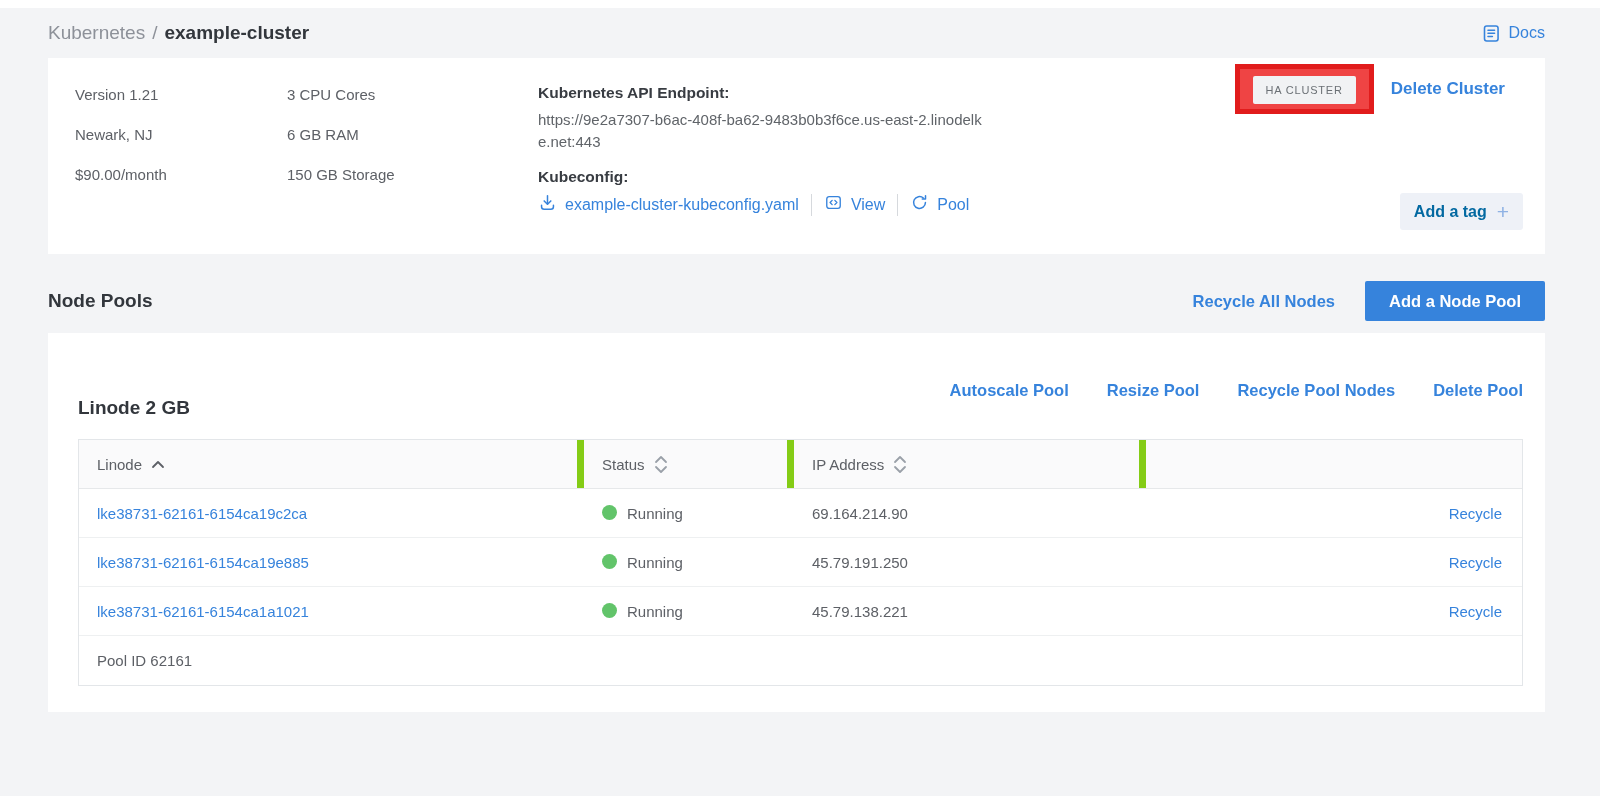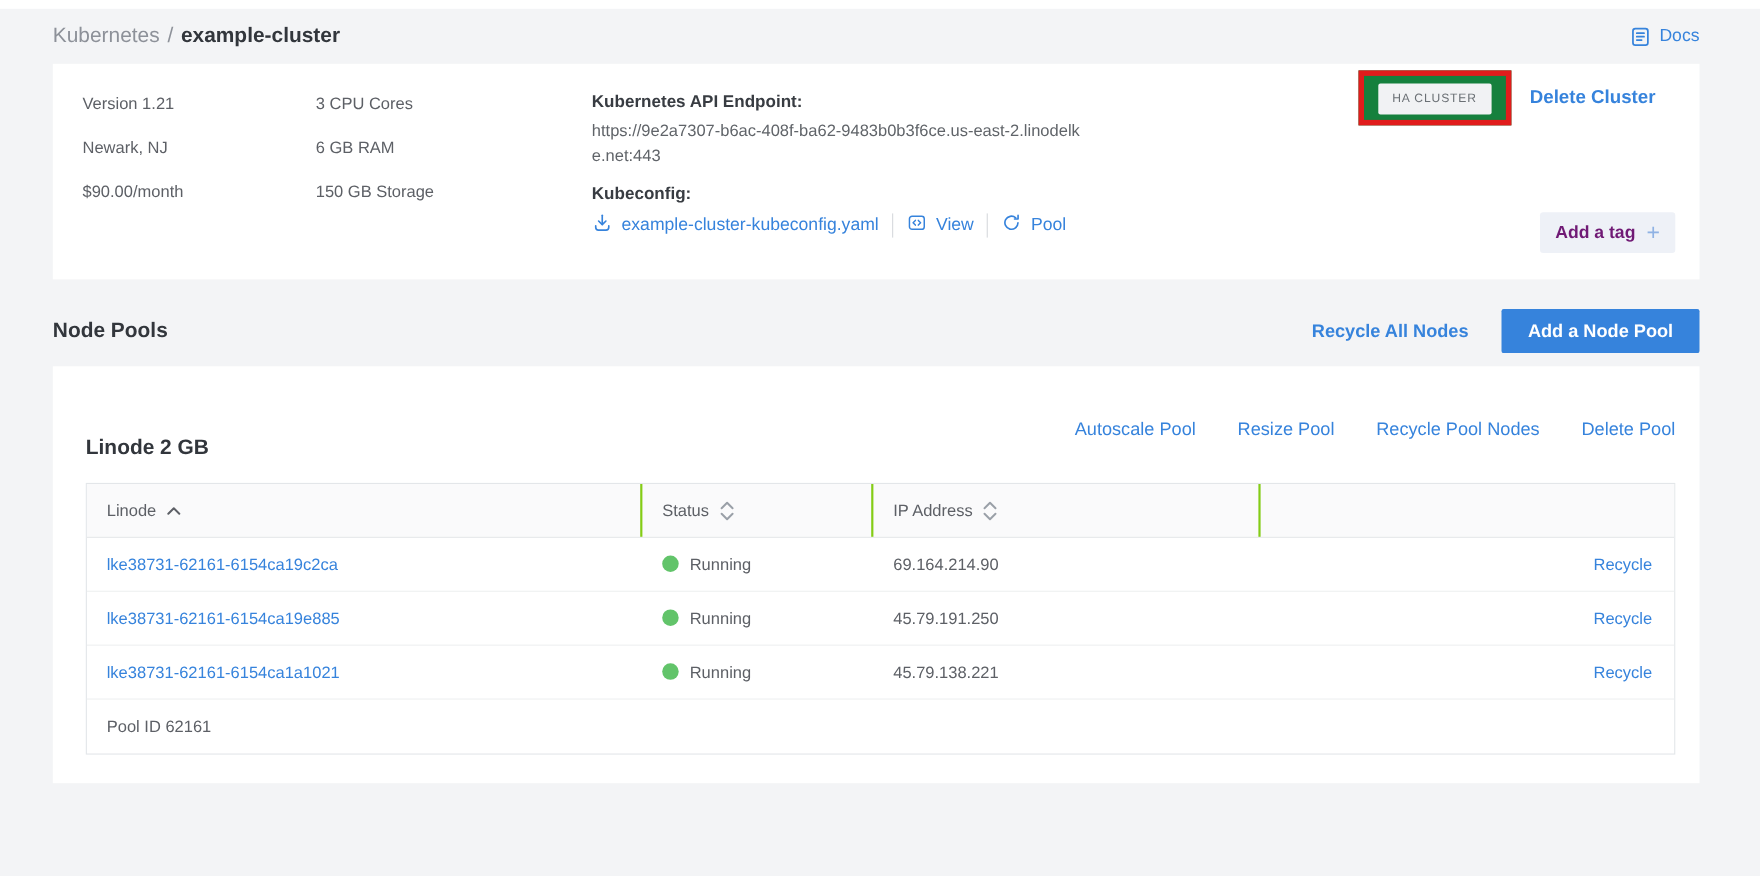--- a/index.html
+++ b/index.html
@@ -29,51 +29,51 @@
   .spec-col.c1 { width:172px; }
   .spec-col.c2 { width:211px; }
   .endpoint-col { width:460px; }
   .block-label { font-size:15.5px; font-weight:bold; color:#383c42; margin-bottom:7px; }
   .endpoint-url { font-size:15px; color:#606469; line-height:22px; width:445px; word-break:break-all; margin-bottom:15px; }
   .kubeconfig-row { display:flex; align-items:center; margin-top:4px; }
   .kc-link { display:flex; align-items:center; gap:8px; color:#3683dc; font-size:16px; cursor:pointer; }
   .kc-divider { width:1px; height:22px; background:#d6d9dd; margin:0 12px; }
 
   .ha-delete-row { position:absolute; top:6px; right:40px; display:flex; align-items:center; }
-  .ha-annotation { border:5px solid #e11c1c; padding:11px 13px; background:#15803d; }
+  .ha-annotation { border:5px solid #e11c1c; padding:11px 13px; background:#ef4444; }
   .ha-chip { background:#f1f2f4; color:#6b7075; font-size:11px; letter-spacing:0.8px; padding:8px 13px; border-radius:2px; white-space:nowrap; }
   .delete-cluster { color:#3683dc; font-size:17px; font-weight:bold; margin-left:17px; cursor:pointer; }
 
   .add-tag-chip { position:absolute; right:22px; bottom:24px; background:#eef1f7; border-radius:3px; height:37px; display:flex; align-items:center; padding:0 14px; gap:10px; cursor:pointer; }
-  .add-tag-chip .label { color:#701a75; font-size:16px; font-weight:bold; }
+  .add-tag-chip .label { color:#0369a1; font-size:16px; font-weight:bold; }
   .add-tag-chip .plus { color:#8fb2e4; font-size:21px; font-weight:400; line-height:1; }
 
   
   .node-pools-row { display:flex; justify-content:space-between; align-items:center; margin-top:27px; margin-bottom:12px; height:40px; }
   .section-title { font-size:19px; font-weight:bold; color:#32363c; }
   .np-right { display:flex; align-items:center; }
   .recycle-all { color:#3683dc; font-size:16.5px; font-weight:bold; margin-right:30px; cursor:pointer; }
   .add-pool-btn { background:#3683dc; color:#ffffff; font-size:16.5px; font-weight:bold; border:none; border-radius:2px; height:40px; padding:0 24px; cursor:pointer; font-family:inherit; }
 
   
   .pool-card { background:#ffffff; padding:22px 22px 26px 30px; }
   .pool-header { display:flex; justify-content:space-between; align-items:center; margin-bottom:20px; padding-top:6px; }
   .pool-name { font-size:19px; font-weight:bold; color:#32363c;margin-top:36px; }
   .pool-actions { display:flex; align-items:center; }
-  .pool-action { color:#3683dc; font-size:16.5px; font-weight:normal; margin-left:38px; cursor:pointer; }
+  .pool-action { color:#3683dc; font-size:16.5px; font-weight:bold; margin-left:38px; cursor:pointer; }
 
   .table { border:1px solid #e3e6e9; }
   .thead { display:flex; background:#fafafb; height:49px; border-bottom:1px solid #e6e8ea; }
   .th { display:flex; align-items:center; gap:9px; font-size:15px; color:#5d6066; padding-left:18px; cursor:pointer; }
   .th.no-sort { cursor:default; }
   .col-linode { width:505px; }
   .col-status { width:210px; }
   .col-ip { width:352px; }
   .col-action { flex:1; display:flex; justify-content:flex-end; padding-right:20px; }
-  .thead .col-linode, .thead .col-status, .thead .col-ip { border-right:2px solid #84cc16; }
+  .thead .col-linode, .thead .col-status, .thead .col-ip { border-right:7px solid #84cc16; }
   .trow { display:flex; align-items:center; height:49px; border-bottom:1px solid #eef0f1; }
   .td { display:flex; padding-left:18px; font-size:15px; color:#5d6066; }
   .linode-link { color:#3683dc; cursor:pointer; }
   .status-dot { width:15px; height:15px; border-radius:50%; background:#62c46a; margin-right:10px; flex:0 0 auto; }
   .recycle-link { color:#3683dc; cursor:pointer; }
   .tfoot { display:flex; align-items:center; height:49px; font-size:15px; color:#5d6066; padding-left:18px; }
   .sort-icon { display:flex; flex-direction:column; line-height:0; }
 </style>
 </head>
 <body>

